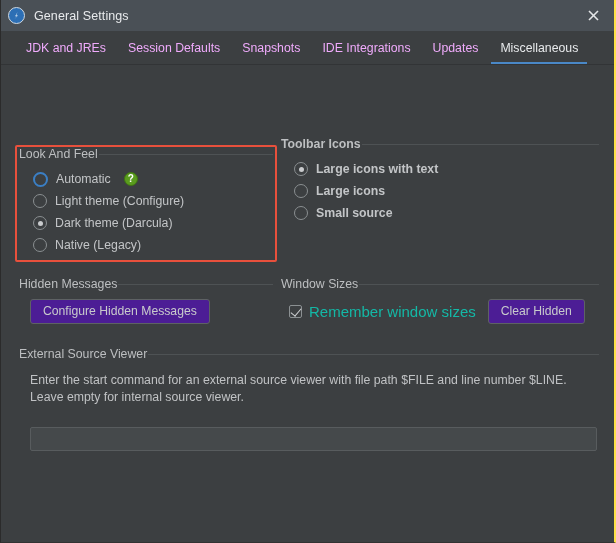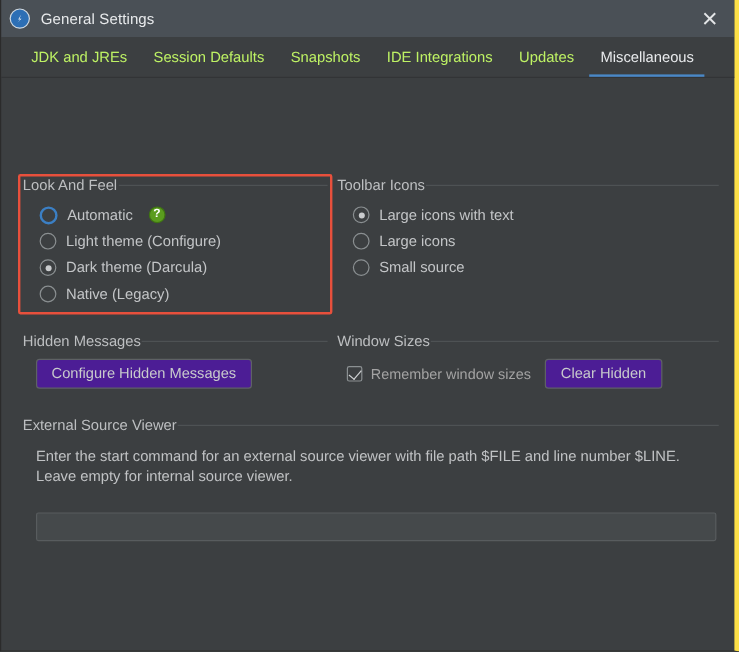--- a/index.html
+++ b/index.html
@@ -9,21 +9,21 @@
     overflow: hidden;
     font-family: "Liberation Sans", sans-serif;
     background: #3c3f41;
   }
 
   #window {
     position: relative;
     width: 616px; height: 543px;
     background: #3c3f41;
     border-left: 1px solid #2b2b2b;
-    border-right: 4px solid #fde047;
+    border-right: 2px solid #fde047;
     border-bottom: 1px solid #323232;
     overflow: hidden;
   }
 
   
   #titlebar {
     height: 31px;
     background: #4a5056;
     display: flex;
     align-items: center;
@@ -64,21 +64,21 @@
     display: flex;
     align-items: stretch;
     padding-left: 14px;
     border-bottom: 1px solid #323436;
     position: relative;
   }
   .tab {
     display: flex; align-items: center;
     padding: 0 11px;
     font-size: 12.3px;
-    color: #bef264;
+    color: #f0abfc;
     white-space: nowrap;
     cursor: pointer;
     position: relative;
   }
   .tab.active { color: #e8eaec; }
   .tab.active::after {
     content: "";
     position: absolute;
     left: 2px; right: 2px; bottom: 0;
     height: 2px;
@@ -188,21 +188,21 @@
   }
   .cb.checked::after {
     content: "";
     position: absolute;
     left: 3px; top: 0px;
     width: 5px; height: 9px;
     border-right: 1.6px solid #cfd1d3;
     border-bottom: 1.6px solid #cfd1d3;
     transform: rotate(40deg);
   }
-  .cb-label { font-size: 12px; color: #a3a3a3; white-space: nowrap; }
+  .cb-label { font-size: 15px; color: #14b8a6; white-space: nowrap; }
 
   
   .para {
     font-size: 12.3px;
     color: #c0c2c4;
     line-height: 17px;
     width: 566px;
   }
 
   
@@ -298,21 +298,21 @@
         </div>
         <div class="radio-row">
           <span class="radio"></span>
           <span class="radio-label">Native (Legacy)</span>
         </div>
       </div>
     </div>
 
     <div id="highlight-box"></div>
 
-    <div class="abs" style="left:280px; top:82px; width:318px;">
+    <div class="abs" style="left:280px; top:72px; width:318px;font-weight:bold;">
       <div class="group-title">
         <span>Toolbar Icons</span>
         <span class="rule"></span>
       </div>
       <div style="margin-top:7px; padding-left:13px;">
         <div class="radio-row">
           <span class="radio checked"></span>
           <span class="radio-label">Large icons with text</span>
         </div>
         <div class="radio-row">

